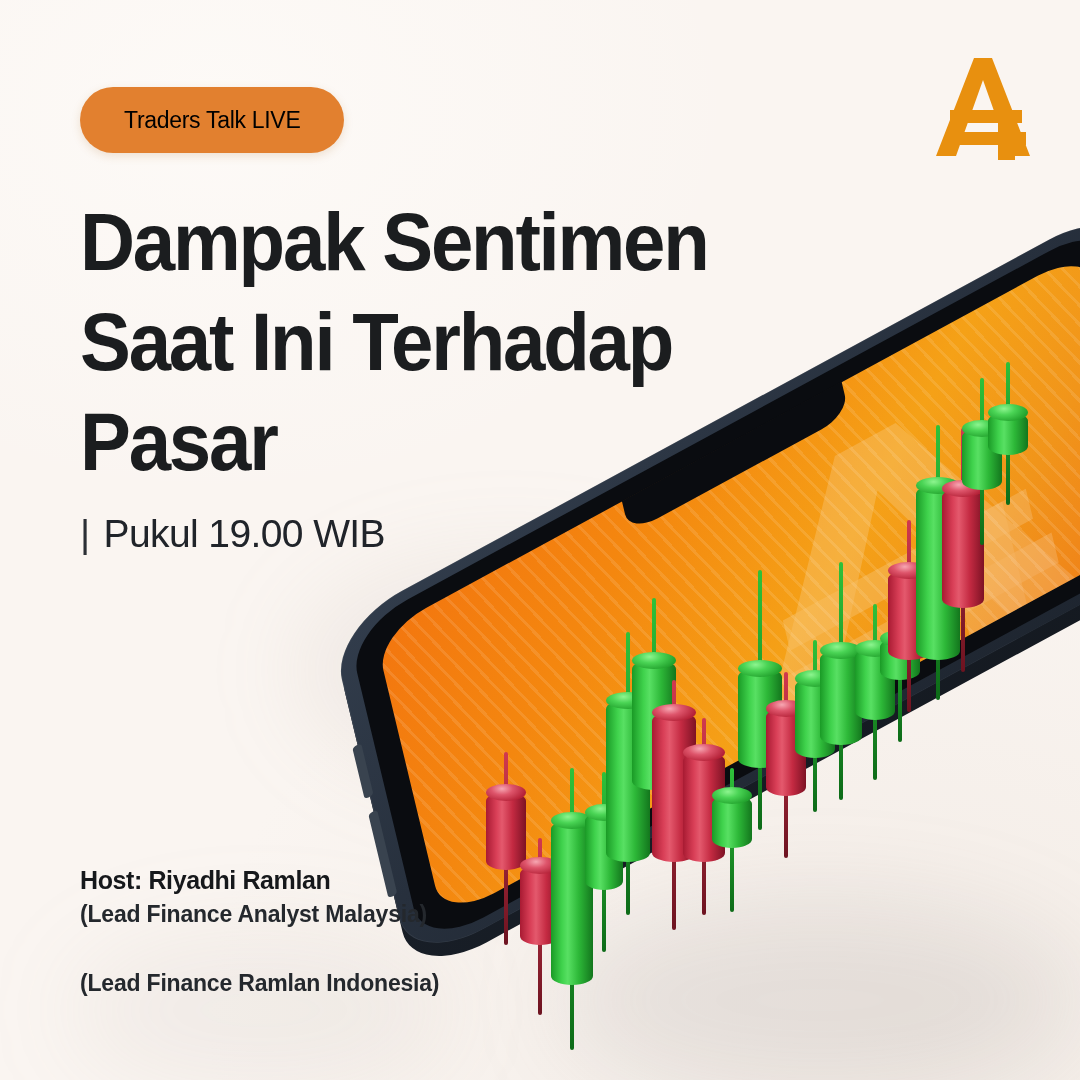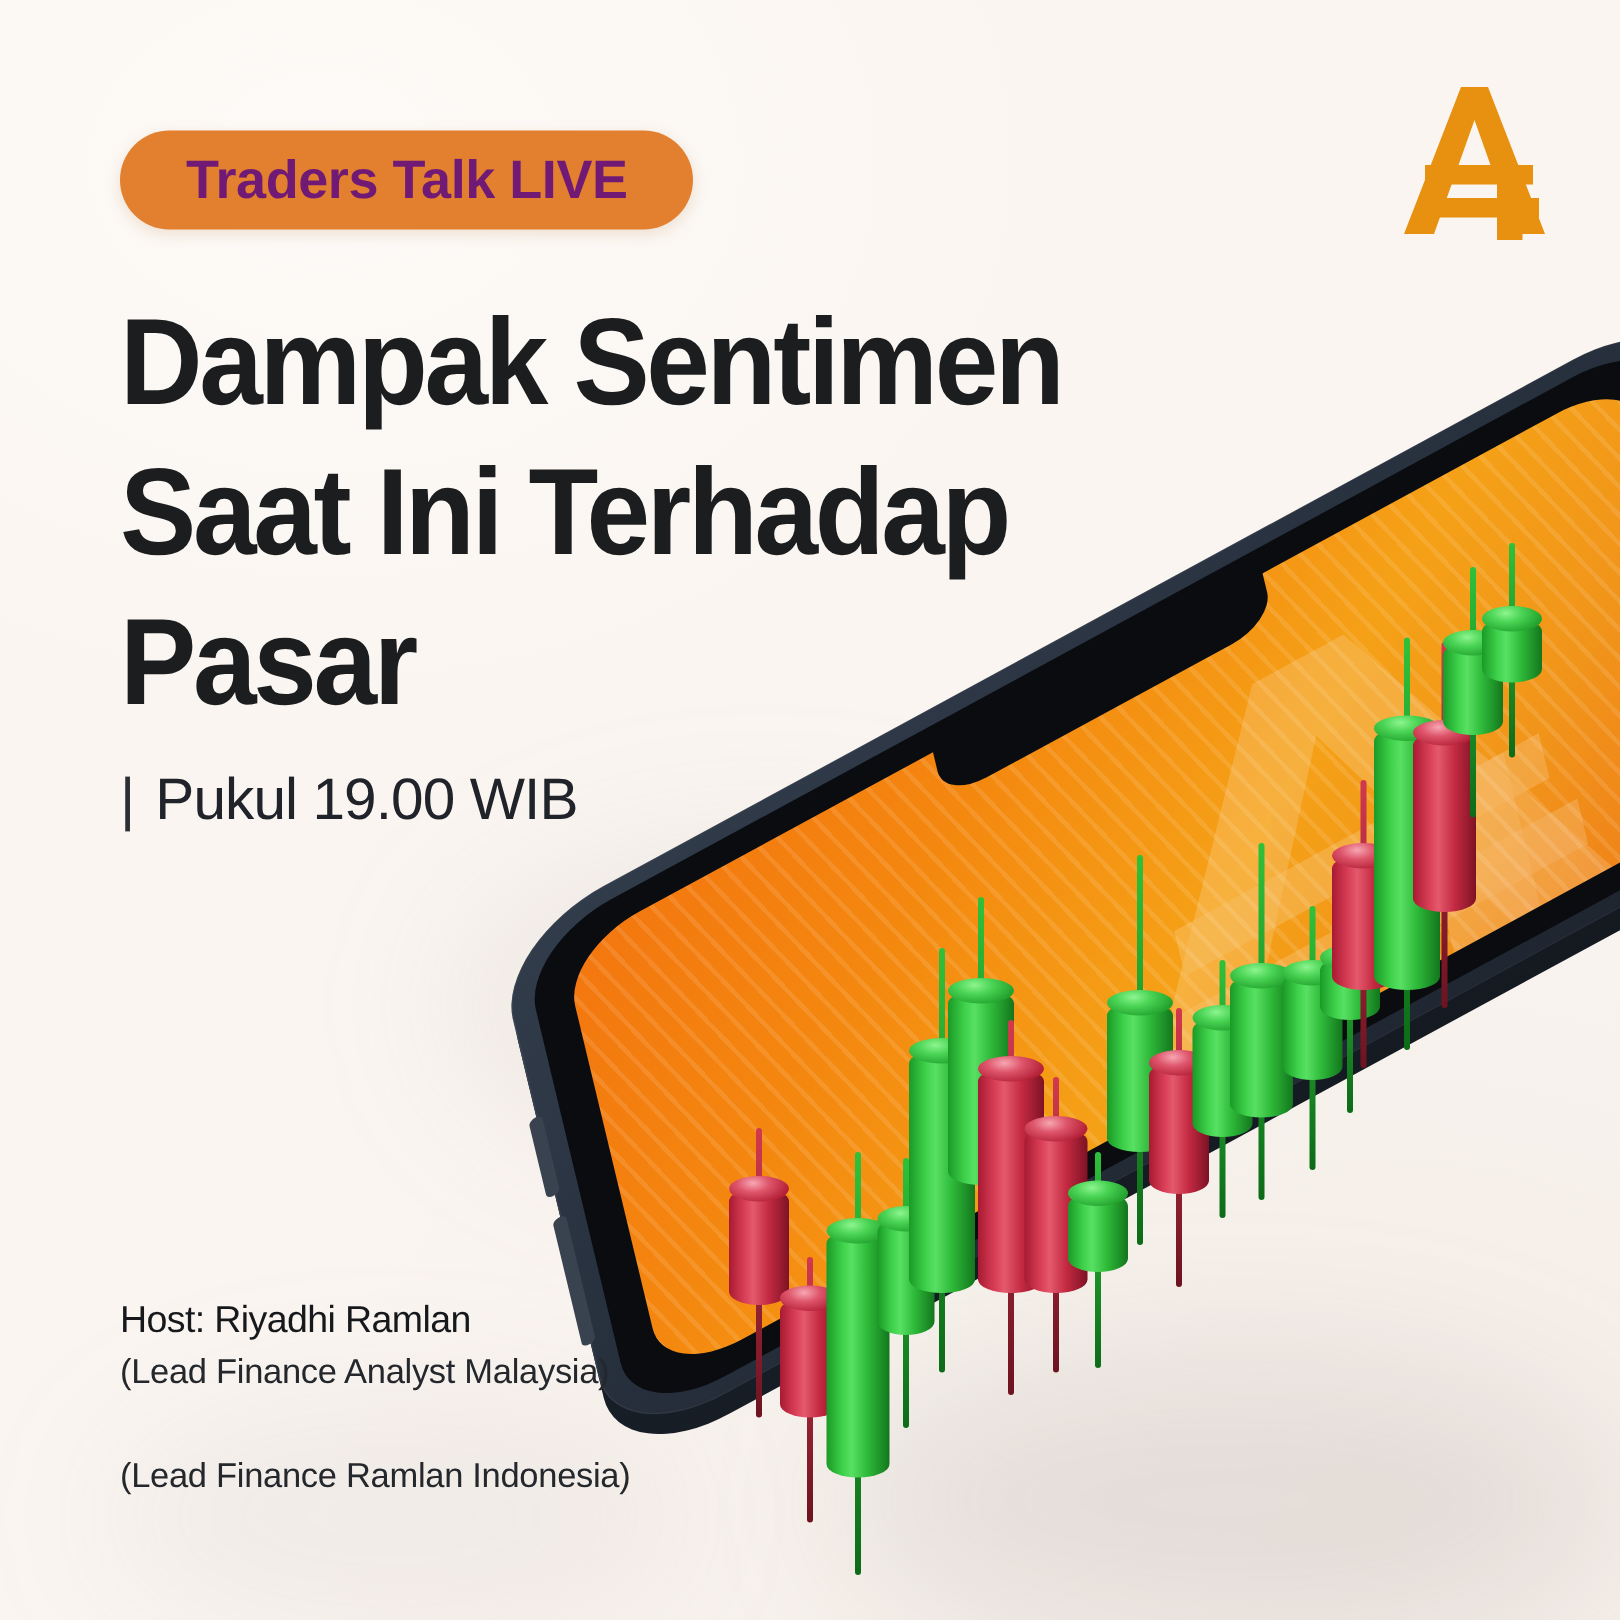--- a/index.html
+++ b/index.html
@@ -26,21 +26,21 @@
 
   
   #badge{
     position:absolute;left:80px;top:87px;height:66px;
     display:flex;align-items:center;justify-content:center;
     padding:0 44px;border-radius:36px;
     background:#e2802f;
     box-shadow:0 3px 10px rgba(170,110,40,.18);
   }
   #badge span{
-    color:#701a75;font-size:36px;font-weight:bold;letter-spacing:-.3px;
+    color:#000000;font-size:23px;font-weight:normal;letter-spacing:-.3px;
     white-space:nowrap;
   }
 
   
   #headline{
     position:absolute;left:80px;top:192px;width:740px;
     color:#1b1d1f;
     font-size:82px;line-height:100px;font-weight:bold;
     letter-spacing:-2.4px;
     transform:scaleX(.93);transform-origin:left top;
@@ -55,25 +55,25 @@
     display:flex;align-items:baseline;gap:14px;
   }
   #dateline .sep{color:#2b2f35;font-weight:300;}
 
   
   #logo{position:absolute;right:42px;top:52px;width:112px;height:108px;}
 
   
   #credits{position:absolute;left:80px;top:866px;z-index:40;}
   .cred-name{
-    color:#16181b;font-size:25px;font-weight:normal;letter-spacing:-.4px;
+    color:#16181b;font-size:25px;font-weight:bold;letter-spacing:-.4px;
     white-space:nowrap;margin-bottom:6px;
   }
   .cred-role{
-    color:#24282d;font-size:23px;font-weight:400;letter-spacing:-.2px;
+    color:#24282d;font-size:23px;font-weight:700;letter-spacing:-.2px;
     white-space:nowrap;
   }
   .cred-gap{height:42px;}
 
   
   #scene{position:absolute;left:0;top:330px;width:1080px;height:760px;}
 
   #phone-wrap{
     position:absolute;left:330px;top:300px;width:900px;height:560px;
     transform:rotate(-28.5deg) skewX(-15deg) scaleY(.60);

